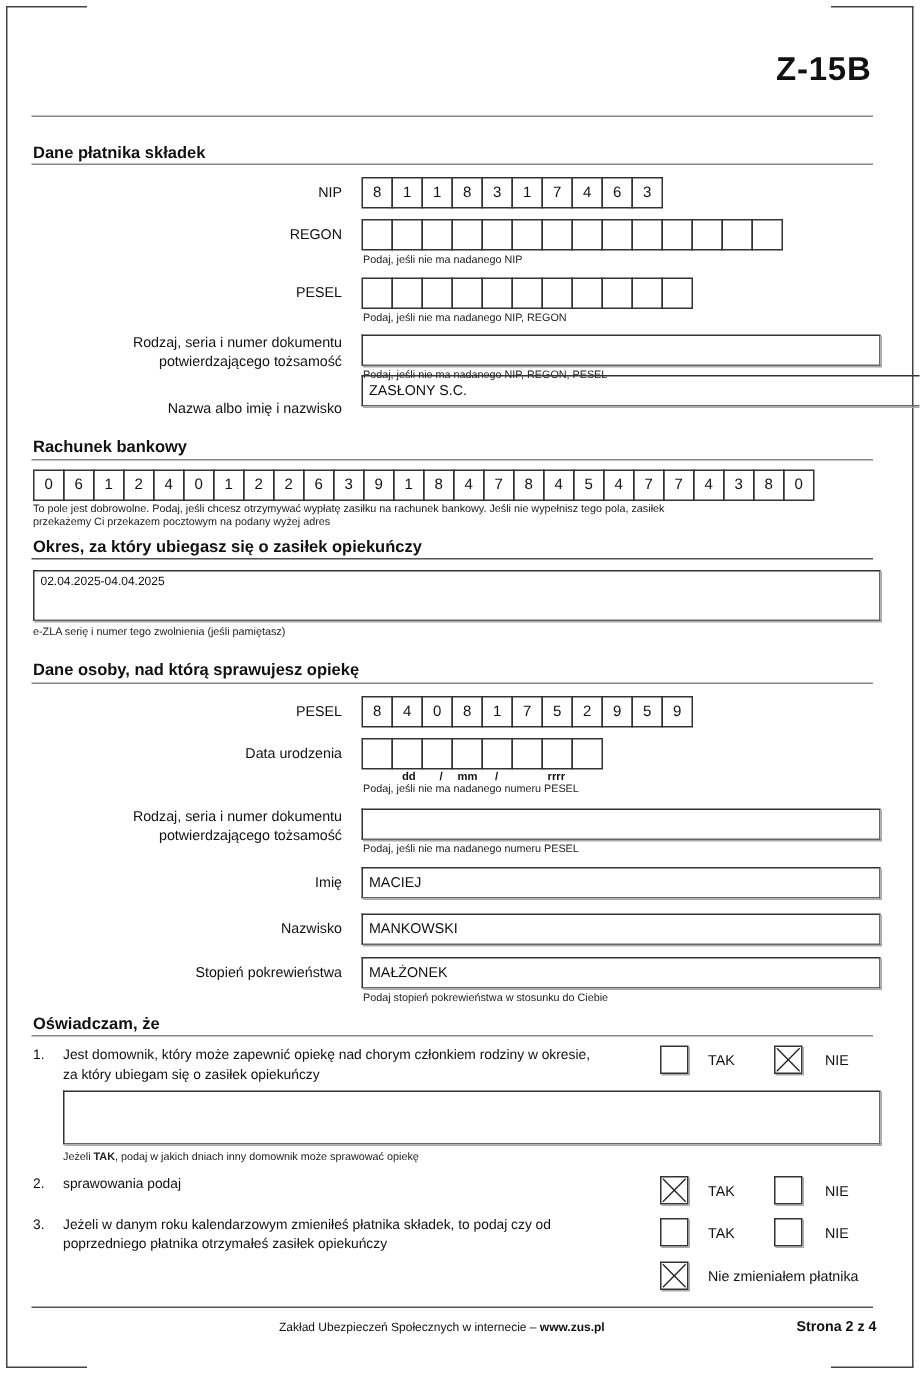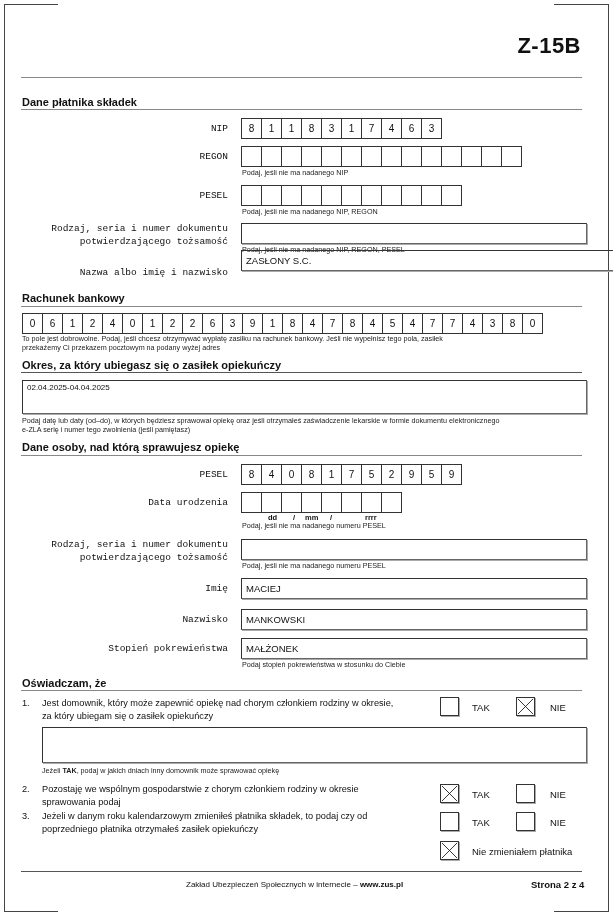--- a/index.html
+++ b/index.html
@@ -7,21 +7,21 @@
   .page-border-left { position: absolute; left: 4px; top: 4px; width: 1px; height: 908px; background: #444; }
   .page-border-right { position: absolute; left: 608px; top: 4px; width: 1px; height: 908px; background: #444; }
   .crop-tl { position: absolute; left: 4px; top: 4px; width: 54px; height: 1px; background: #444; }
   .crop-tr { position: absolute; left: 554px; top: 4px; width: 55px; height: 1px; background: #444; }
   .crop-bl { position: absolute; left: 4px; top: 911px; width: 54px; height: 1px; background: #444; }
   .crop-br { position: absolute; left: 554px; top: 911px; width: 55px; height: 1px; background: #444; }
   .form-code { position: absolute; right: 32px; top: 33px; font-size: 22px; font-weight: bold; letter-spacing: 0.5px; }
   .rule { position: absolute; left: 21px; width: 561px; height: 1px; background: #888; }
   .rule.dark { background: #555; }
   .section-title { position: absolute; left: 22px; font-size: 11px; font-weight: bold; }
-  .label { position: absolute; font-size: 9.5px; text-align: right; line-height: 13px; font-family: Liberation Mono, monospace; }
+  .label { position: absolute; font-size: 9.5px; text-align: right; line-height: 13px; }
   .hint { position: absolute; font-size: 7.2px; line-height: 9px; color: #222; }
   .boxes { position: absolute; display: flex; }
   .box { width: 19px; height: 19px; border: 1px solid #333; margin-right: -1px; font-size: 10px; display: flex; align-items: center; justify-content: center; font-family: "Liberation Sans", sans-serif; box-sizing: content-box; }
   .field { position: absolute; border: 1px solid #333; border-right-color: #666; border-bottom-color: #666; box-shadow: 1px 1px 0 #aaa; font-size: 9.5px; padding-left: 4px; box-sizing: border-box; display: flex; align-items: center; }
   .field.top { align-items: flex-start; padding-top: 2px; font-size: 8px; }
   .check { position: absolute; width: 19px; height: 19px; border: 1px solid #333; box-sizing: border-box; box-shadow: 1px 1px 0 #aaa; }
   .check svg { display: block; width: 100%; height: 100%; }
   .check-label { position: absolute; font-size: 9.5px; }
   .stmt { position: absolute; font-size: 9.2px; line-height: 13px; }
   .stmt-num { position: absolute; font-size: 9.2px; }
@@ -136,21 +136,20 @@
   </div>
 <div class="hint" style="left:22px; top:334px;">
   <div>To pole jest dobrowolne. Podaj, jeśli chcesz otrzymywać wypłatę zasiłku na rachunek bankowy. Jeśli nie wypełnisz tego pola, zasiłek</div>
   <div>przekażemy Ci przekazem pocztowym na podany wyżej adres</div>
 </div>
 
 <div class="section-title" style="top:359px;">Okres, za który ubiegasz się o zasiłek opiekuńczy</div>
 <div class="rule dark" style="top:372px;"></div>
 <div class="field top" style="left:22px; top:380px; width:565px; height:34px;">02.04.2025-04.04.2025</div>
 <div class="hint" style="left:22px; top:416px;">
-  <div>Podaj datę lub daty (od–do), w których będziesz sprawował opiekę oraz jeśli otrzymałeś zaświadczenie lekarskie w formie dokumentu elektronicznego</div>
   <div>e-ZLA serię i numer tego zwolnienia (jeśli pamiętasz)</div>
 </div>
 
 <div class="section-title" style="top:441px;">Dane osoby, nad którą sprawujesz opiekę</div>
 <div class="rule" style="top:455px;"></div>
 
 <div class="label" style="top:468px; right:385px;">PESEL</div>
 <div class="boxes" style="left:241px; top:464px;" id="person-pesel-boxes">
     <div class="box">8</div>
     <div class="box">4</div>
@@ -218,21 +217,20 @@
   </div>
 <div class="check-label" style="left:550px; top:702px;">NIE</div>
 
 <div class="field" style="left:42px; top:727px; width:545px; height:36px;"></div>
 <div class="hint" style="left:42px; top:766px;">
   <span>Jeżeli </span><b>TAK</b><span>, podaj w jakich dniach inny domownik może sprawować opiekę</span>
 </div>
 
 <div class="stmt-num" style="left:22px; top:784px;">2.</div>
 <div class="stmt" style="left:42px; top:783px;">
-  <div>Pozostaję we wspólnym gospodarstwie z chorym członkiem rodziny w okresie</div>
   <div>sprawowania podaj</div>
 </div>
 <div class="check" style="left:440px; top:784px;">
     <svg viewBox="0 0 19 19">
       <line x1="1" y1="1" x2="18" y2="18" stroke="#222" stroke-width="1"></line>
       <line x1="18" y1="1" x2="1" y2="18" stroke="#222" stroke-width="1"></line>
     </svg>
   </div>
 <div class="check-label" style="left:472px; top:789px;">TAK</div>
 <div class="check" style="left:516px; top:784px;"></div>

